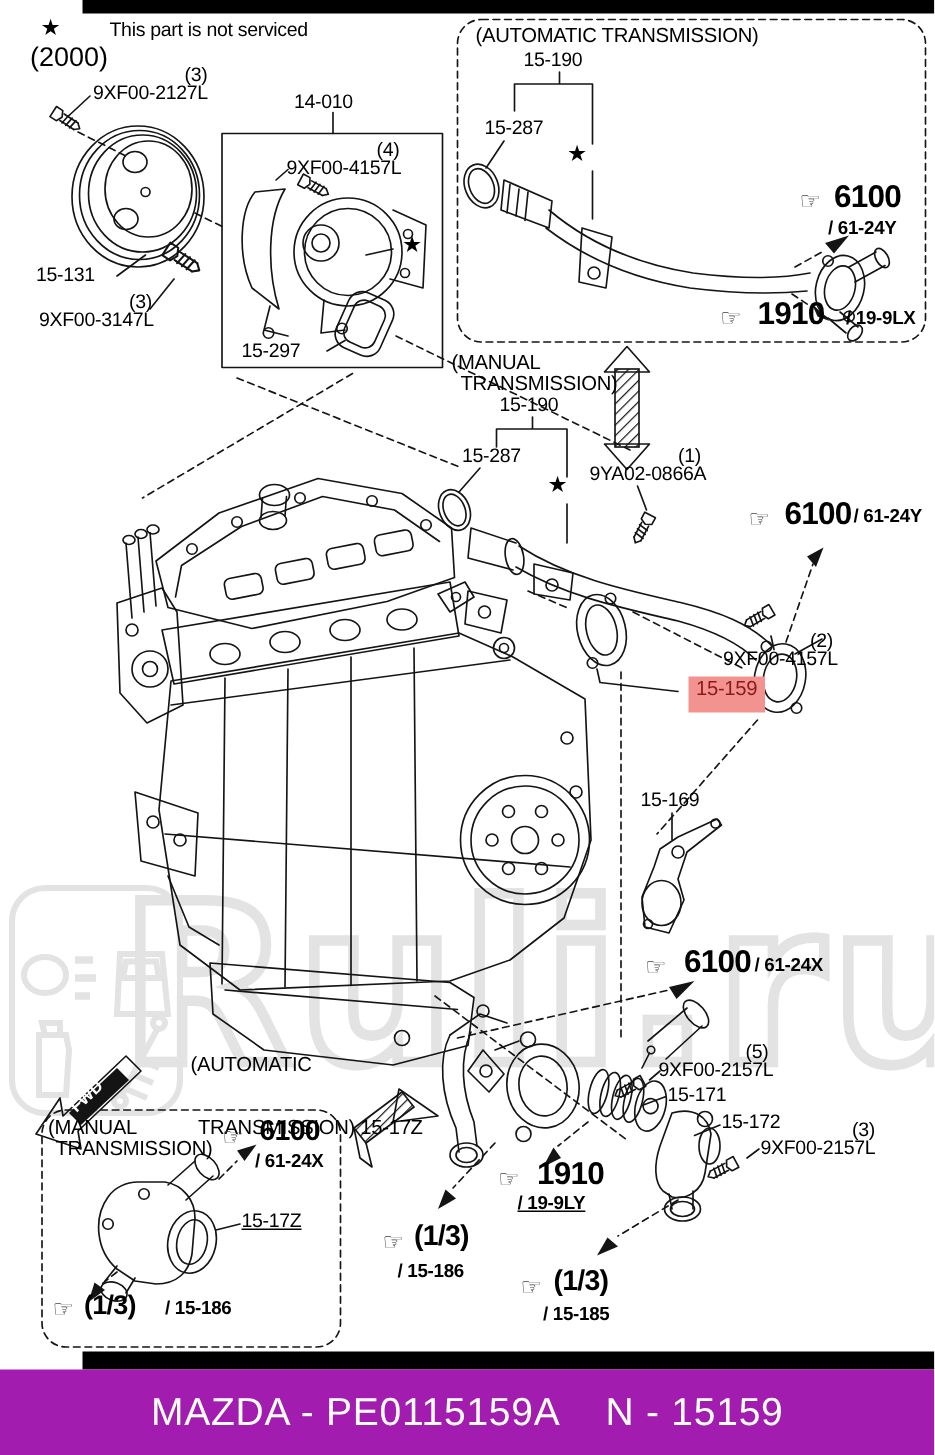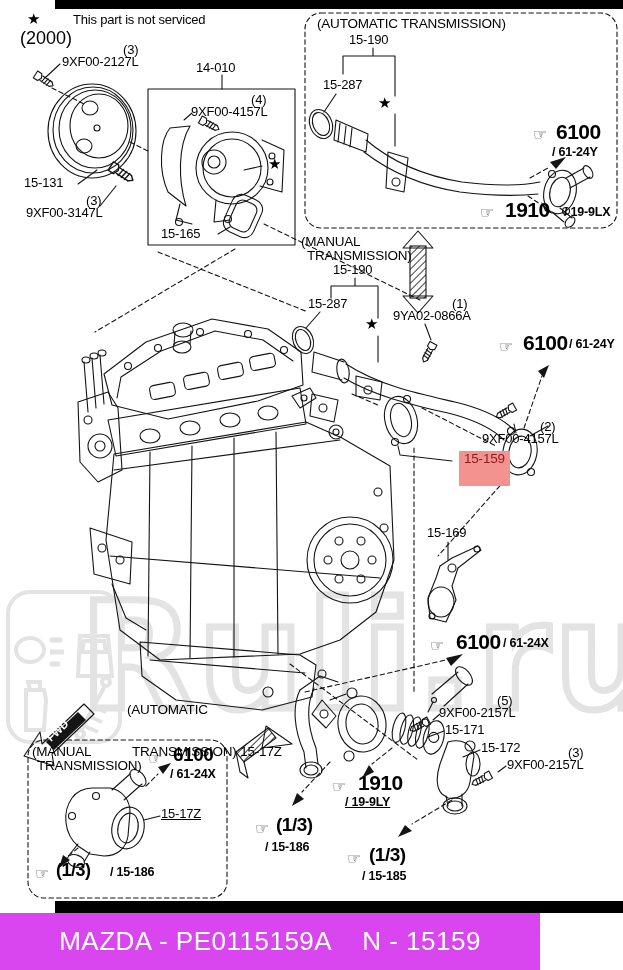--- a/index.html
+++ b/index.html
@@ -8,22 +8,22 @@
   .bar{position:absolute;background:#000;}
   .lbl{position:absolute;font-size:13px;line-height:1.05;color:#000;white-space:nowrap;
        letter-spacing:-0.2px;}
   .t14{font-size:13.5px;text-align:right;}
   .year{font-size:18px;letter-spacing:0;}
   .big{font-size:21px;font-weight:bold;letter-spacing:-0.5px;}
   .mid{font-size:19px;font-weight:bold;letter-spacing:-0.5px;}
   .sub{font-size:12.5px;font-weight:bold;}
   .hand{font-size:16px;color:#3c3c3c;}
   .star{font-size:15px;}
-  .hl{background:#f2938f;color:#8b1a1a;padding:1px 5px 20px;font-size:13.5px;}
-  #footer{position:absolute;left:0;top:913px;width:540px;height:57px;background:#d946ef;
+  .hl{background:#f2938f;color:#8b1a1a;padding:1px 5px 9px;font-size:13.5px;}
+  #footer{position:absolute;left:0;top:913px;width:623px;height:57px;background:#a21caf;
           color:#fff;display:flex;align-items:center;justify-content:center;gap:30px;
           font-size:26px;letter-spacing:0.5px;}
   svg{position:absolute;left:0;top:0;}
   .ln{fill:none;stroke:#141414;stroke-width:1.1;stroke-linejoin:round;stroke-linecap:round;}
   .dash{stroke-dasharray:4.5 3.2;}
   .fb{fill:#141414;stroke:none;}
   .wm{fill:none;stroke:#e3e3e3;}
 </style>
 </head>
 <body>
@@ -321,21 +321,21 @@
 
   <span class="lbl" style="left:123px;top:43px;">(3)</span>
   <span class="lbl" style="left:62px;top:55px;">9XF00-2127L</span>
   <span class="lbl" style="left:196px;top:61px;">14-010</span>
   <span class="lbl" style="left:251px;top:93px;">(4)</span>
   <span class="lbl" style="left:191px;top:105px;">9XF00-4157L</span>
   <span class="lbl star" style="left:268px;top:156px;">★</span>
   <span class="lbl" style="left:24px;top:176px;">15-131</span>
   <span class="lbl" style="left:86px;top:194px;">(3)</span>
   <span class="lbl" style="left:26px;top:206px;">9XF00-3147L</span>
-  <span class="lbl" style="left:161px;top:227px;">15-165</span>
+  <span class="lbl" style="left:161px;top:227px;">15-297</span>
 
   <span class="lbl t14" style="left:317px;top:17px;">(AUTOMATIC TRANSMISSION)</span>
   <span class="lbl" style="left:349px;top:33px;">15-190</span>
   <span class="lbl" style="left:323px;top:78px;">15-287</span>
   <span class="lbl star" style="left:378px;top:95px;">★</span>
   <span class="lbl hand" style="left:533px;top:127px;">☞</span>
   <span class="lbl big" style="left:556px;top:121px;">6100</span>
   <span class="lbl sub" style="left:552px;top:146px;">/ 61-24Y</span>
   <span class="lbl hand" style="left:480px;top:205px;">☞</span>
   <span class="lbl big" style="left:505px;top:199px;">1910</span>

